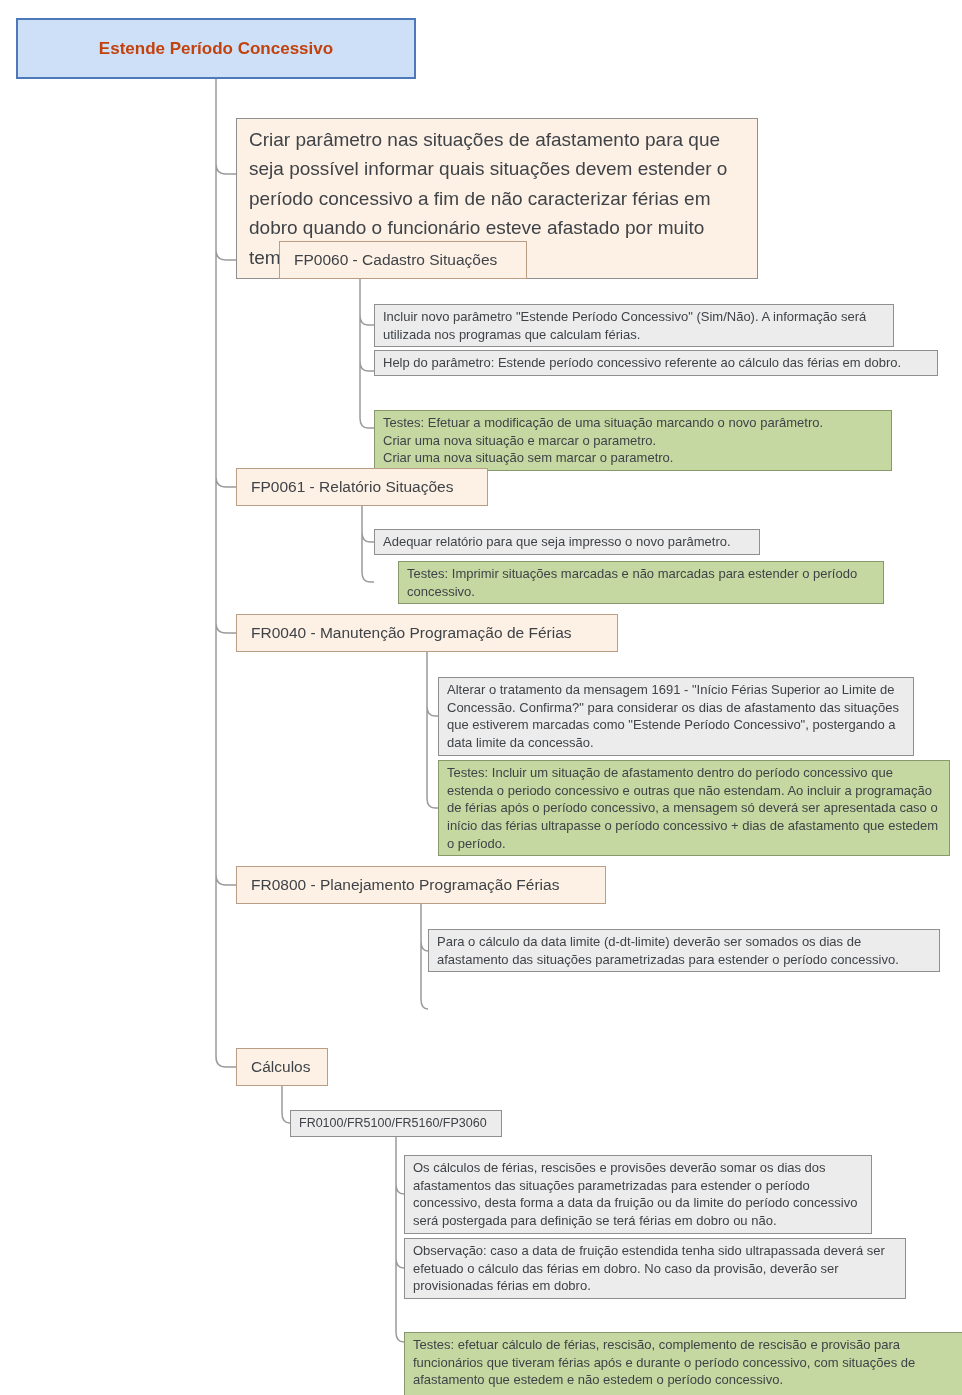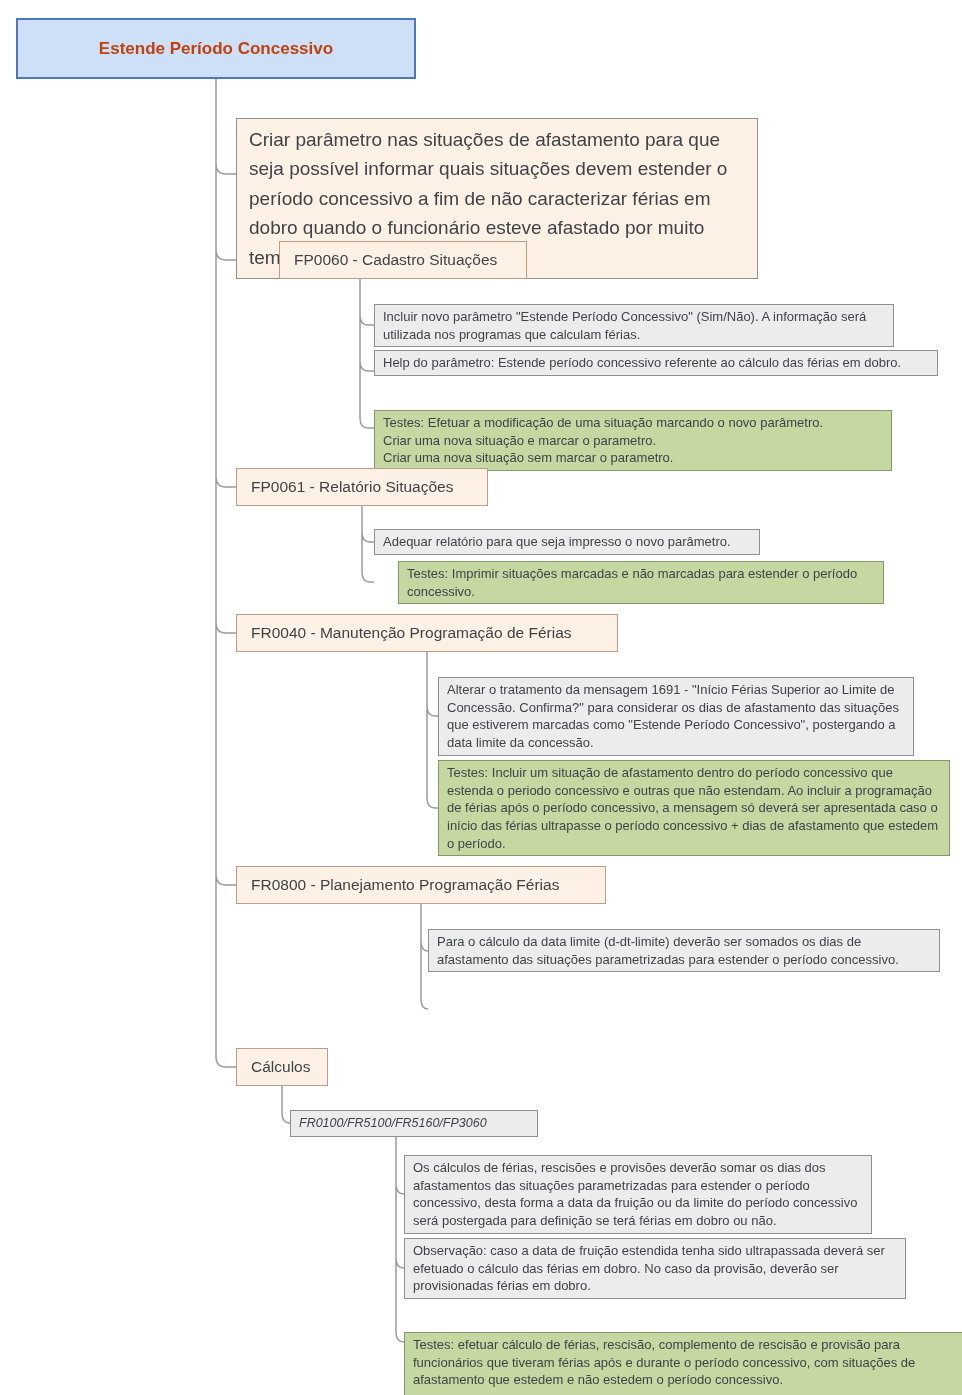--- a/index.html
+++ b/index.html
@@ -77,18 +77,18 @@
   <div class="node green" style="left:374px;top:561px;width:486px;margin-left:24px;">Testes: Imprimir situações marcadas e não marcadas para estender o período concessivo.</div>
 
   <div class="node branch" style="left:236px;top:614px;width:382px;">FR0040 - Manutenção Programação de Férias</div>
   <div class="node gray" style="left:438px;top:677px;width:476px;min-height:78px;">Alterar o tratamento da mensagem 1691 - "Início Férias Superior ao Limite de Concessão. Confirma?" para considerar os dias de afastamento das situações que estiverem marcadas como "Estende Período Concessivo", postergando a data limite da concessão.</div>
   <div class="node green" style="left:438px;top:760px;width:512px;min-height:96px;">Testes: Incluir um situação de afastamento dentro do período concessivo que estenda o periodo concessivo e outras que não estendam. Ao incluir a programação de férias após o período concessivo, a mensagem só deverá ser apresentada caso o início das férias ultrapasse o período concessivo + dias de afastamento que estedem o período.</div>
 
   <div class="node branch" style="left:236px;top:866px;width:370px;">FR0800 - Planejamento Programação Férias</div>
   <div class="node gray" style="left:428px;top:929px;width:512px;">Para o cálculo da data limite (d-dt-limite) deverão ser somados os dias de afastamento das situações parametrizadas para estender o período concessivo.</div>
 
   <div class="node branch" style="left:236px;top:1048px;width:92px;">Cálculos</div>
-  <div class="node gray subsmall" style="left:290px;top:1110px;width:248px;font-style:italic;">FR0100/FR5100/FR5160/FP3060</div>
+  <div class="node gray subsmall" style="left:290px;top:1110px;width:212px;">FR0100/FR5100/FR5160/FP3060</div>
   <div class="node gray" style="left:404px;top:1155px;width:468px;min-height:78px;">Os cálculos de férias, rescisões e provisões deverão somar os dias dos afastamentos das situações parametrizadas para estender o período concessivo, desta forma a data da fruição ou da limite do período concessivo será postergada para definição se terá férias em dobro ou não.</div>
   <div class="node gray" style="left:404px;top:1238px;width:502px;min-height:60px;">Observação: caso a data de fruição estendida tenha sido ultrapassada deverá ser efetuado o cálculo das férias em dobro. No caso da provisão, deverão ser provisionadas férias em dobro.</div>
   <div class="node green" style="left:404px;top:1332px;width:567px;min-height:78px;">Testes: efetuar cálculo de férias, rescisão, complemento de rescisão e provisão para funcionários que tiveram férias após e durante o período concessivo, com situações de afastamento que estedem e não estedem o período concessivo.</div>
 
 </div>
 
 </body></html>

